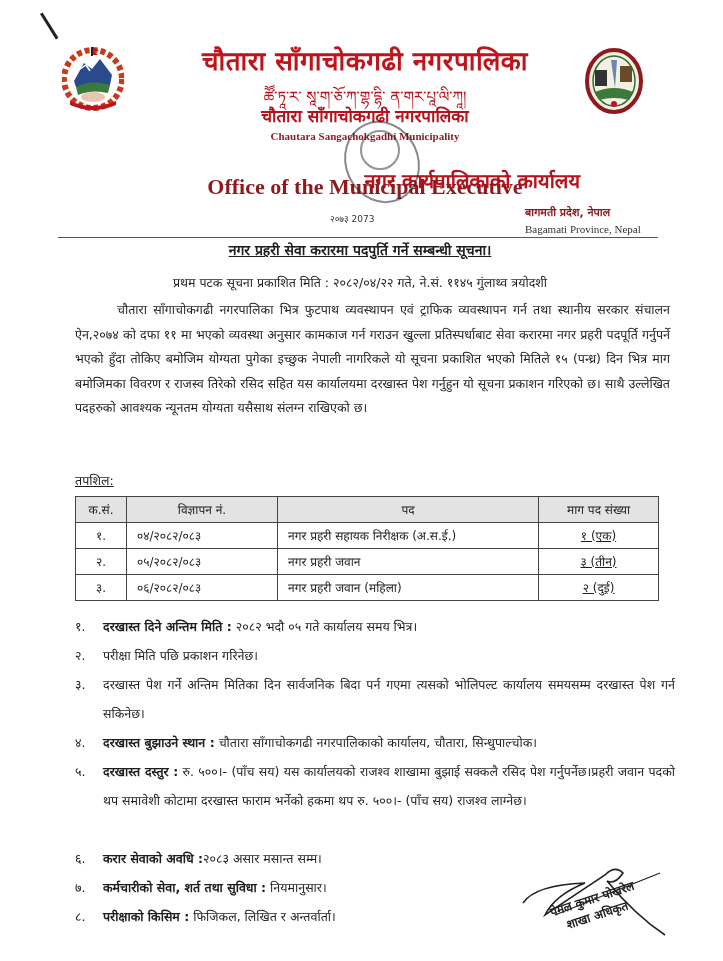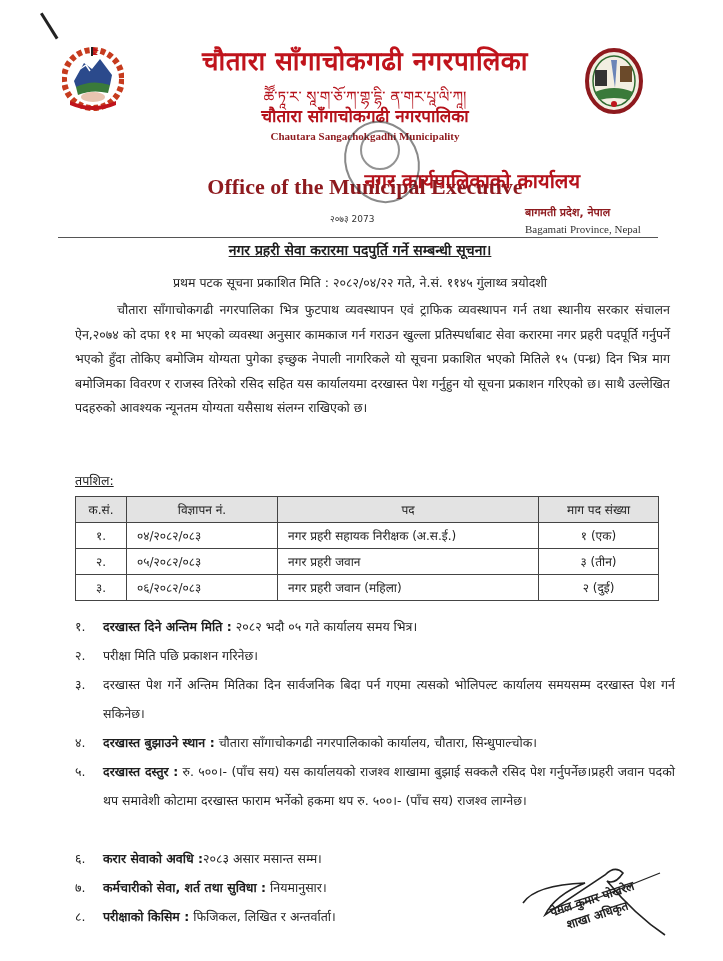--- a/index.html
+++ b/index.html
@@ -48,21 +48,21 @@
   .body-text { left: 75px; top: 298px; width: 595px; font-size: 12.5px; line-height: 24.6px; text-align: justify; text-indent: 42px; }
 
   .tapsil { left: 75px; top: 472px; font-size: 12.5px; text-decoration: underline; }
 
   table.grid { position: absolute; left: 75px; top: 496px; width: 584px; border-collapse: collapse; font-size: 12px; }
   table.grid th, table.grid td { border: 1.5px solid #444; height: 25px; padding: 0 10px; }
   table.grid th { background: #e3e3e3; font-weight: normal; text-align: center; }
   table.grid td.c0 { text-align: center; width: 30px; }
   table.grid td.c1 { width: 130px; }
   table.grid td.c2 { width: 240px; }
-  table.grid td.c3 { text-align: center; }
+  table.grid td.c3 { text-align: center; text-decoration: underline; }
 
   .points { left: 75px; top: 612px; width: 600px; font-size: 12.5px; }
   .pt { position: absolute; left: 0; width: 600px; line-height: 29px; }
   .pt .num { position: absolute; left: 0; width: 26px; }
   .pt .txt { position: absolute; left: 28px; width: 572px; text-align: justify; }
   .pt b { font-weight: bold; }
 
   .sig { left: 515px; top: 855px; width: 180px; height: 100px; }
   .sig-name { left: 548px; top: 905px; font-size: 12px; font-weight: bold; color: #222; transform: rotate(-18deg); transform-origin: left top; line-height: 17px; text-align: center; }
 </style>

